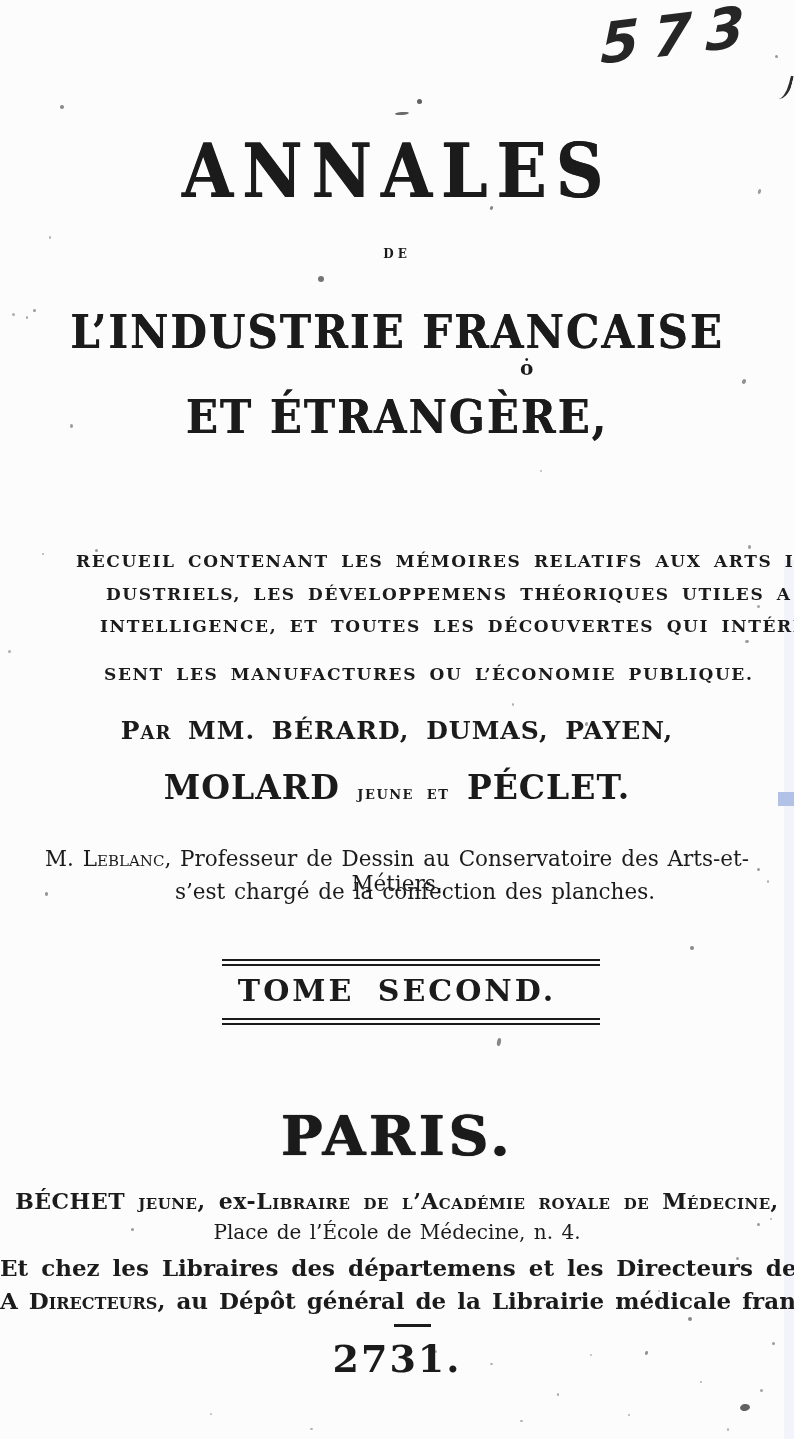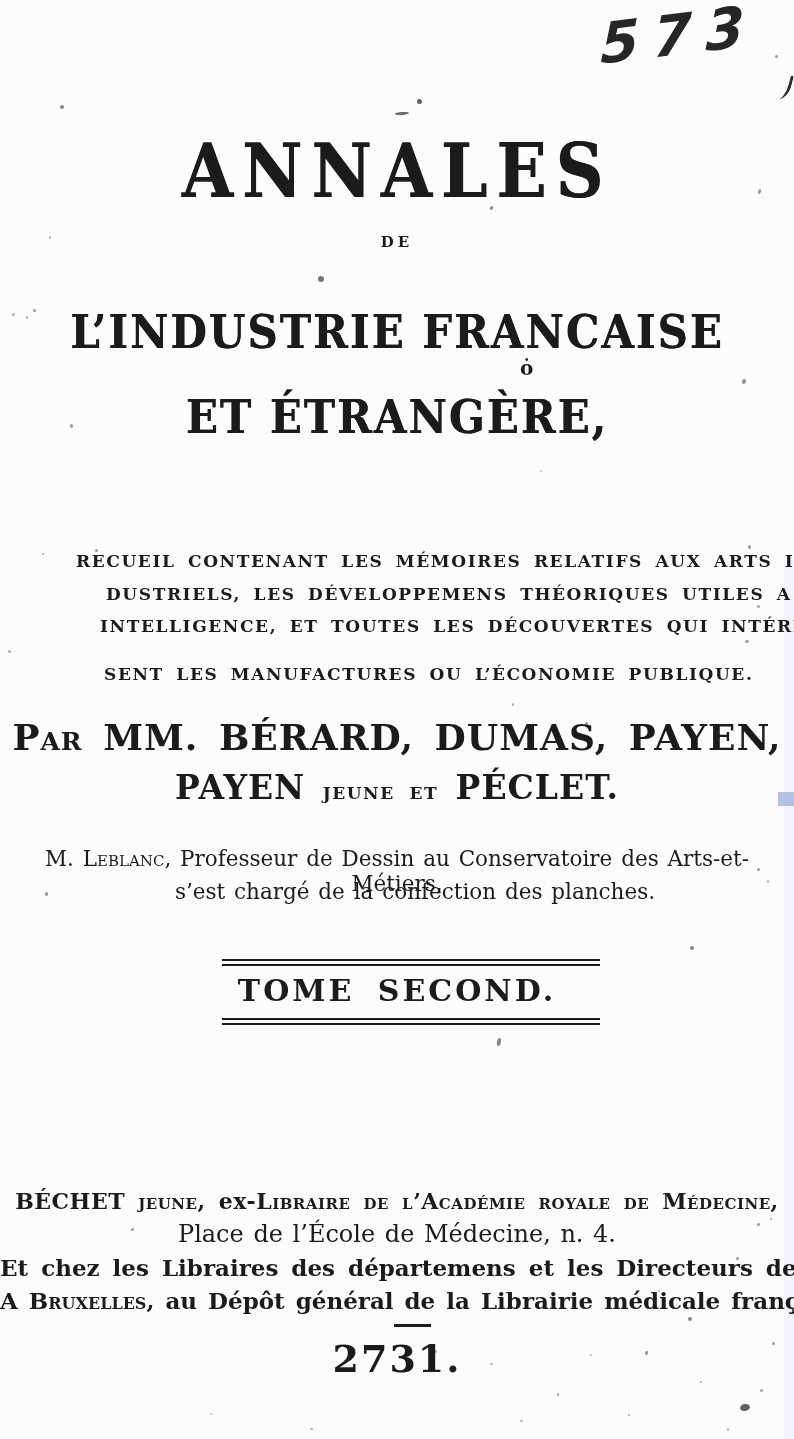--- a/index.html
+++ b/index.html
@@ -45,22 +45,22 @@
   .main-title{
     top:126px;
     font-size:66px;
     font-weight:bold;
     letter-spacing:9px;
     transform:scaleY(1.14);
     transform-origin:top center;
     text-shadow:0.6px 0 0 currentColor;
   }
   .de-connector{
-    top:233px;
-    font-size:15px;font-weight:bold;letter-spacing:4px;
+    top:247px;
+    font-size:12px;font-weight:bold;letter-spacing:4px;
   }
   .title-industrie{
     top:304px;
     font-size:42px;font-weight:bold;letter-spacing:2px;
     transform:scaleY(1.12);transform-origin:top center;
     text-shadow:0.4px 0 0 currentColor;
   }
   .cedilla-mark{
     top:356px;left:520px;
     font-size:20px;font-weight:bold;
@@ -83,27 +83,27 @@
     white-space:nowrap;
   }
   .desc-0{top:551px;left:76px;}
   .desc-1{top:584px;left:106px;}
   .desc-2{top:616px;left:100px;}
   .desc-3{top:650px;left:104px;margin-top:14px;}
 
   
   .authors-1{
     top:716px;
-    font-size:36px;font-weight:bold;word-spacing:7px;letter-spacing:1px;
+    font-size:25px;font-weight:bold;word-spacing:7px;letter-spacing:1px;
   }
   .authors-2{
     top:768px;
     font-size:33px;font-weight:bold;word-spacing:5px;letter-spacing:1px;
   }
-  .authors-2 .mid{font-size:24px;letter-spacing:1.5px;}
+  .authors-2 .mid{font-size:18px;letter-spacing:1.5px;}
 
   
   .engraver-1{top:846px;font-size:21.5px;word-spacing:2px;}
   .engraver-2{top:879px;font-size:21.5px;word-spacing:2px;padding-left:36px;}
 
   
   .rule-double{
     left:222px;width:378px;height:3px;
     border-top:2px solid var(--ink,#1b1b1b);
     border-bottom:2px solid var(--ink,#1b1b1b);
@@ -116,21 +116,21 @@
   }
 
   
   .city-title{
     top:1103px;
     font-size:55px;font-weight:bold;letter-spacing:4px;
     text-shadow:1px 0 0 currentColor,0 0 1px currentColor;
   }
   .publisher-1{top:1188px;font-size:22px;font-weight:bold;word-spacing:5px;letter-spacing:0.5px;white-space:nowrap;}
   .publisher-1 .ex{font-weight:bold;}
-  .publisher-2{top:1220px;font-size:24px;word-spacing:2px;}
+  .publisher-2{top:1220px;font-size:20px;word-spacing:2px;}
   .dist-1{top:1254px;font-size:23px;font-weight:bold;word-spacing:5px;white-space:nowrap;}
   .dist-2{top:1287px;font-size:23px;font-weight:bold;word-spacing:3px;white-space:nowrap;}
   .year-rule{
     top:1324px;left:394px;width:37px;height:3px;
     background:var(--ink,#1b1b1b);
   }
   .year-label{
     top:1336px;
     font-size:38px;font-weight:bold;letter-spacing:2px;
   }
@@ -214,36 +214,37 @@
   <div class="abs ctr title-etrangere">ET ÉTRANGÈRE,</div>
 
   <div>
     <div class="abs desc-line desc-0">RECUEIL CONTENANT LES MÉMOIRES RELATIFS AUX ARTS IN-</div>
     <div class="abs desc-line desc-1">DUSTRIELS, LES DÉVELOPPEMENS THÉORIQUES UTILES A LEUR</div>
     <div class="abs desc-line desc-2">INTELLIGENCE, ET TOUTES LES DÉCOUVERTES QUI INTÉRES-</div>
     <div class="abs desc-line desc-3">SENT LES MANUFACTURES OU L’ÉCONOMIE PUBLIQUE.</div>
   </div>
 
   <div class="abs ctr authors-1"><span class="sc">Par</span><span> MM. BÉRARD, DUMAS, PAYEN,</span></div>
-  <div class="abs ctr authors-2"><span>PAYEN</span>
+  <div class="abs ctr authors-2"><span>MOLARD</span>
     <span class="sc mid">jeune et</span>
     <span>PÉCLET.</span></div>
 
   <div class="abs ctr engraver-1"><span>M. </span><span class="sc">Leblanc</span><span>, Professeur de Dessin au Conservatoire des Arts-et-Métiers,</span></div>
   <div class="abs ctr engraver-2">s’est chargé de la confection des planches.</div>
 
   <div>
     <div class="abs rule-double rule-top"></div>
     <div class="abs ctr volume-label">TOME SECOND.</div>
     <div class="abs rule-double rule-bottom"></div>
   </div>
 
+  <div class="abs ctr city-title">PARIS.</div>
 
   <div class="abs ctr publisher-1"><span class="sc">BÉCHET jeune, </span><span class="ex">ex-</span><span class="sc">Libraire de l’Académie royale de Médecine,</span></div>
   <div class="abs ctr publisher-2">Place de l’École de Médecine, n. 4.</div>
 
   <div class="abs ctr dist-1">Et chez les Libraires des départemens et les Directeurs de poste.</div>
-  <div class="abs ctr dist-2"><span>A </span><span class="sc">Bruxelles</span><span>, au Dépôt général de la Librairie médicale française.</span></div>
+  <div class="abs ctr dist-2"><span>A </span><span class="sc">Directeurs</span><span>, au Dépôt général de la Librairie médicale française.</span></div>
 
   <div class="abs year-rule"></div>
   <div class="abs ctr year-label">2731.</div>
 
 </div>
 
 </body></html>

